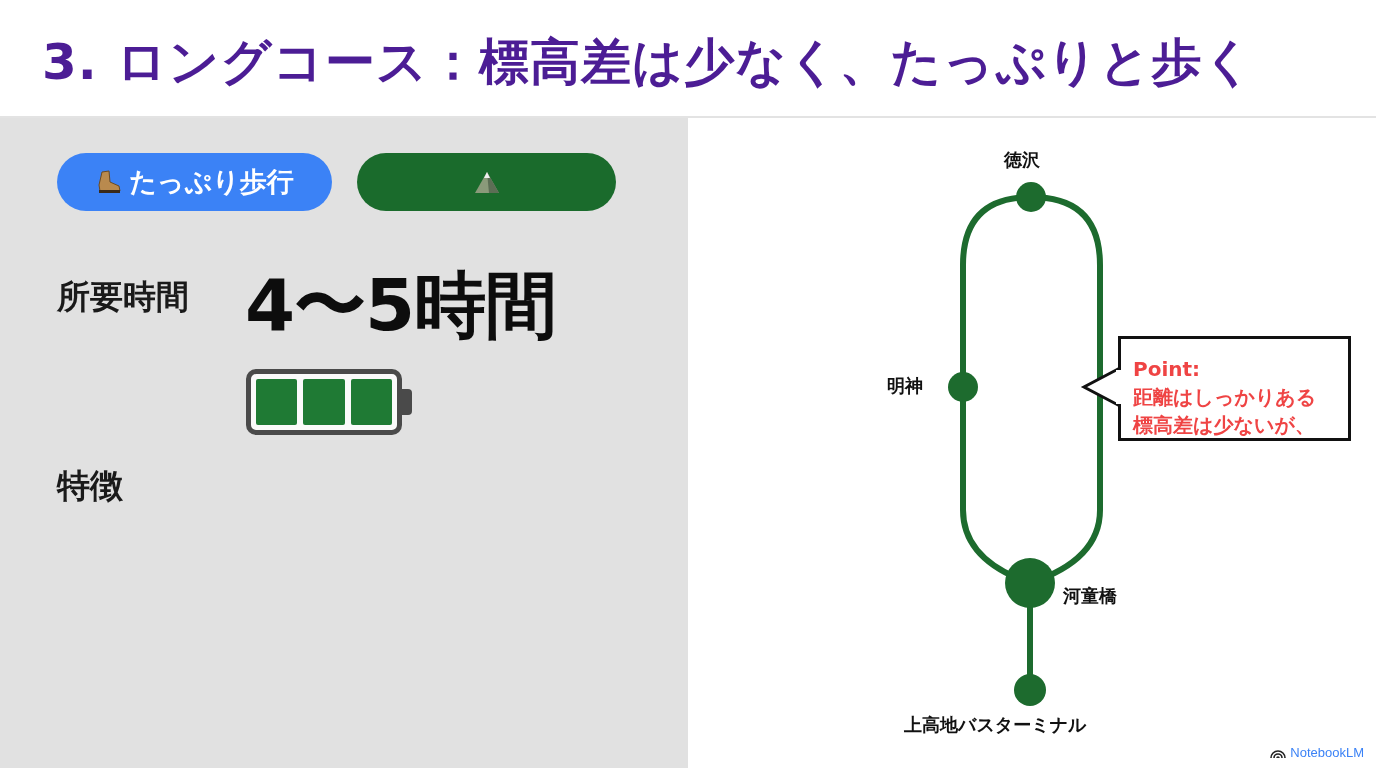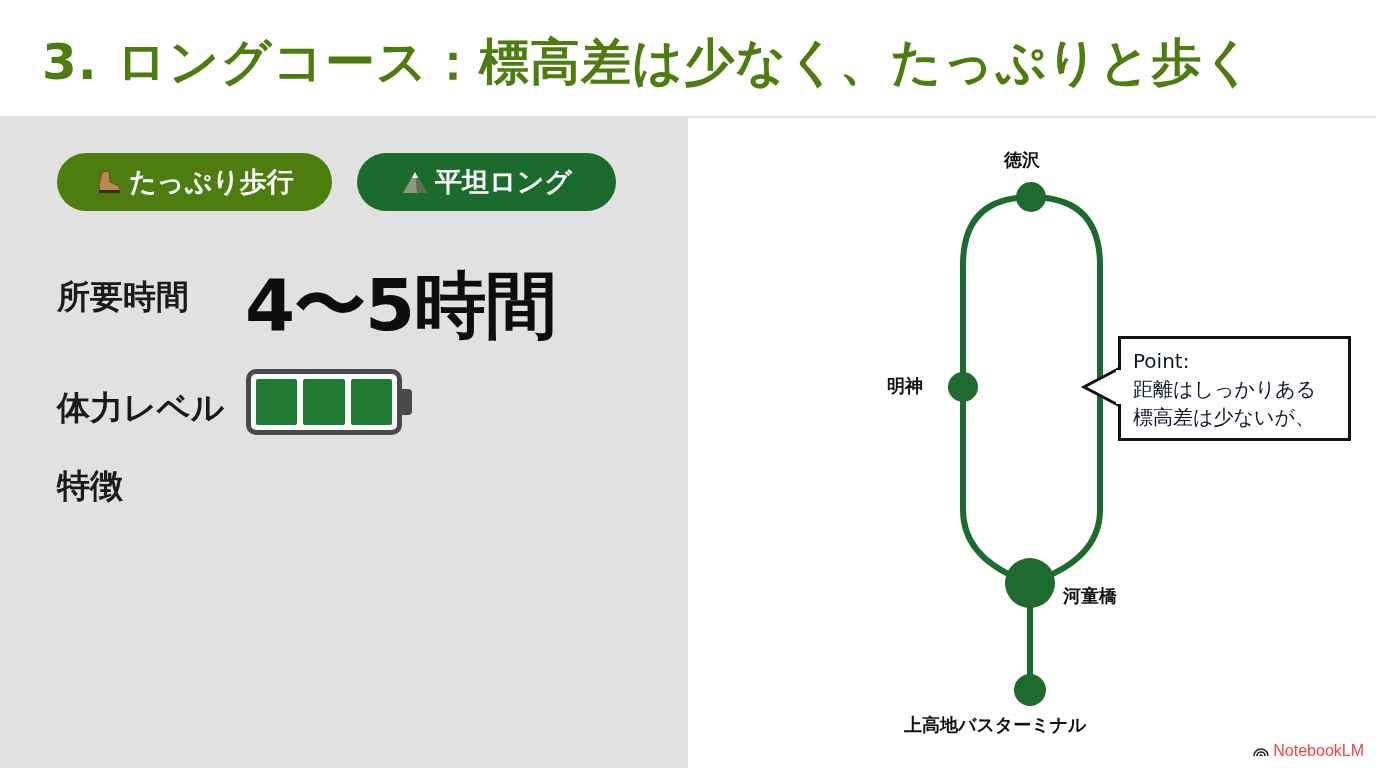--- a/index.html
+++ b/index.html
@@ -1,36 +1,36 @@
 <!DOCTYPE html>
 <html><head>
 <meta charset="utf-8">
 <style>
   * { box-sizing: border-box; margin: 0; padding: 0; }
   html, body { width: 1376px; height: 768px; overflow: hidden; background: #ffffff; }
   body { font-family: "DejaVu Sans", "Liberation Sans", sans-serif; position: relative; color: #111; }
 
   .title {
     position: absolute; left: 42px; top: 22px; height: 80px;
-    font-size: 50px; font-weight: bold; color: #4d7c0f;
+    font-size: 50px; font-weight: bold; color: #4c1d95;
     letter-spacing: 1px; white-space: nowrap; line-height: 80px;
   }
   .divider { position: absolute; left: 0; top: 116px; width: 1376px; height: 2px; background: #e3e3e3; }
 
   .left-panel {
     position: absolute; left: 0; top: 118px; width: 688px; height: 650px;
     background: #e1e1e1;
   }
 
   .pill {
     position: absolute; top: 35px; height: 58px; border-radius: 29px;
     display: flex; align-items: center; justify-content: center;
     color: #fff; font-size: 27px; font-weight: bold; gap: 6px;
   }
-  .pill.walk { left: 57px; width: 275px; background: #4d7c0f; }
+  .pill.walk { left: 57px; width: 275px; background: #3b82f6; }
   .pill.flat { left: 357px; width: 259px; background: #1a6b2c; }
   .pill .icon { width: 28px; height: 28px; display: inline-block; }
 
   .row-label { position: absolute; left: 57px; font-size: 33px; font-weight: bold; color: #1a1a1a; }
   .duration { position: absolute; left: 245px; top: 140px; font-size: 72px; font-weight: bold; color: #0d0d0d; letter-spacing: -1px; }
 
   .battery {
     position: absolute; left: 246px; top: 251px; width: 156px; height: 66px;
     border: 5px solid #4a4a4a; border-radius: 10px; padding: 5px;
     display: flex; gap: 6px; background: #fafafa;
@@ -41,26 +41,26 @@
   .feature-text {
     position: absolute; left: 245px; top: 352px; width: 400px;
     font-size: 26px; font-weight: bold; line-height: 38px; color: #111;
   }
 
   .diagram { position: absolute; left: 688px; top: 118px; width: 688px; height: 650px; }
   .station { position: absolute; font-size: 18px; font-weight: bold; color: #111; white-space: nowrap; }
 
   .callout {
     position: absolute; left: 1118px; top: 336px; width: 233px; height: 105px;
-    border: 3px solid #111; background: #fff; padding: 8px 12px;
-    font-size: 20px; font-weight: normal; line-height: 28px; color: #0f172a;
+    border: 3px solid #111; background: #fff; padding: 16px 12px;
+    font-size: 20px; font-weight: bold; line-height: 28px; color: #ef4444;
   }
 
   .brand {
-    position: absolute; right: 12px; bottom: 8px; font-size: 16px; color: #ef4444;
+    position: absolute; right: 12px; bottom: 8px; font-size: 13px; color: #3b82f6;
     display: flex; align-items: center; gap: 4px;
     font-family: "Liberation Sans", sans-serif;
   }
 </style>
 </head>
 <body>
 
 <div class="title">3. ロングコース：標高差は少なく、たっぷりと歩く</div>
 <div class="divider"></div>
 
@@ -71,27 +71,25 @@
       <rect x="4" y="22" width="21" height="3" fill="#3a2a1a"></rect>
     </svg>
     <span>たっぷり歩行</span>
   </div>
   <div class="pill flat">
     <svg class="icon" viewBox="0 0 28 28">
       <path d="M2 25 L14 4 L26 25 Z" fill="#8a9a7a"></path>
       <path d="M14 4 L26 25 L16 25 Z" fill="#5c6e55"></path>
       <path d="M14 4 L11 10 L17 10 Z" fill="#f0f0f0"></path>
     </svg>
-    <span>平坦ロング</span>
   </div>
 
   <div class="row-label" style="top:157px;">所要時間</div>
   <div class="duration">4〜5時間</div>
 
-  <div class="row-label" style="top:268px;">体力レベル</div>
   <div class="battery">
     <div class="cell"></div>
     <div class="cell"></div>
     <div class="cell"></div>
   </div>
   <div class="battery-tip"></div>
 
   <div class="row-label" style="top:346px;">特徴</div>
 </div>
 

